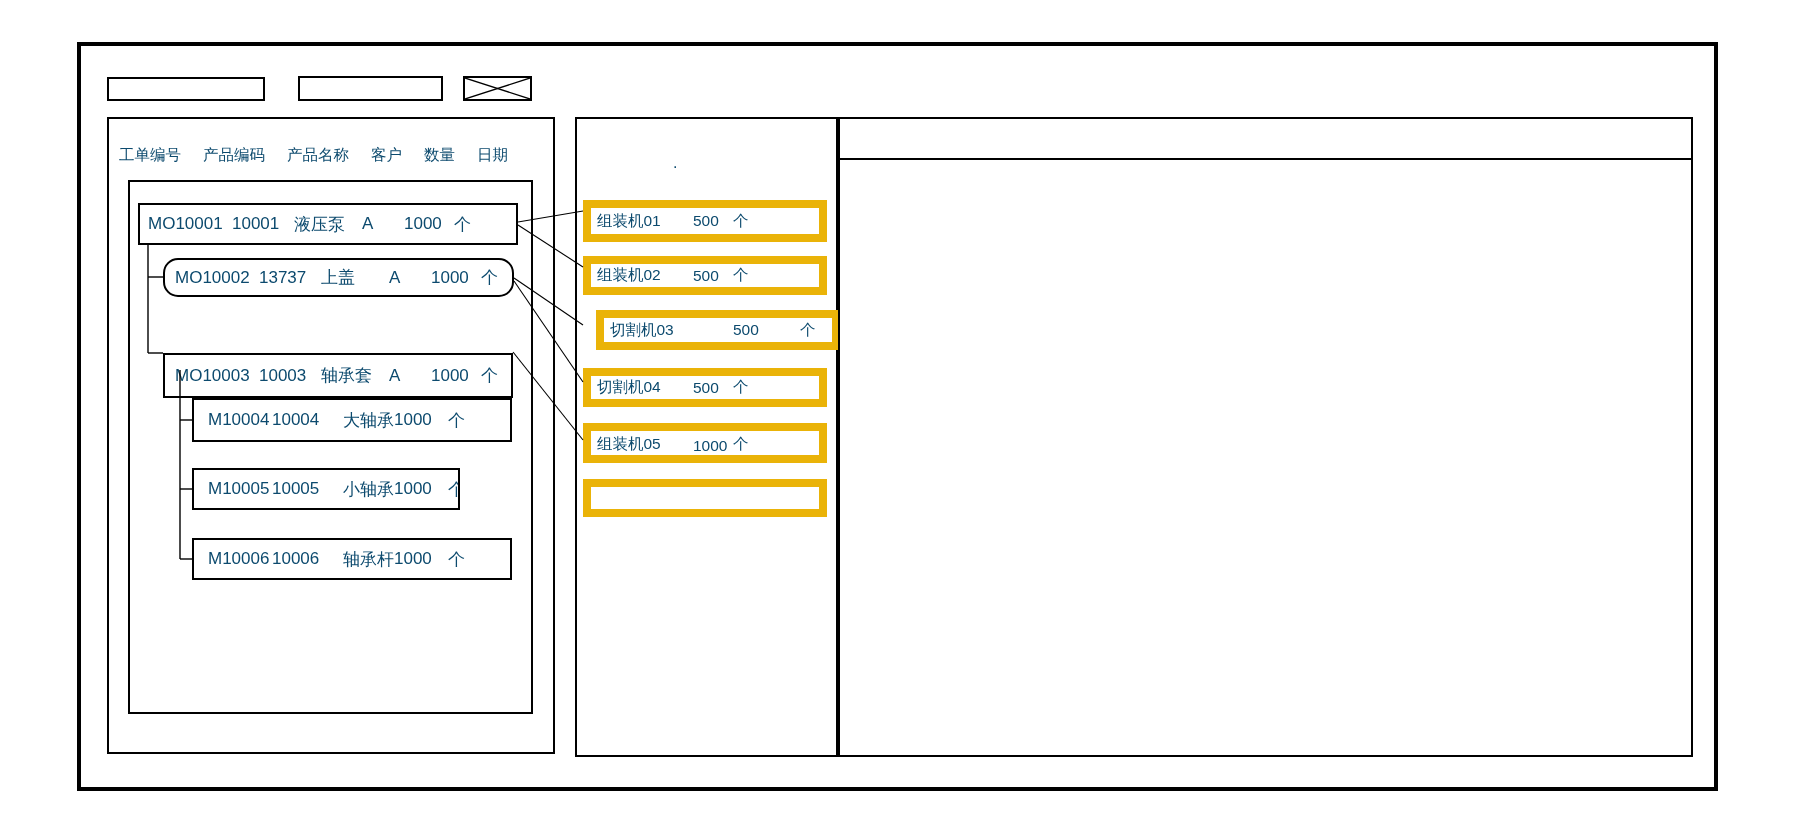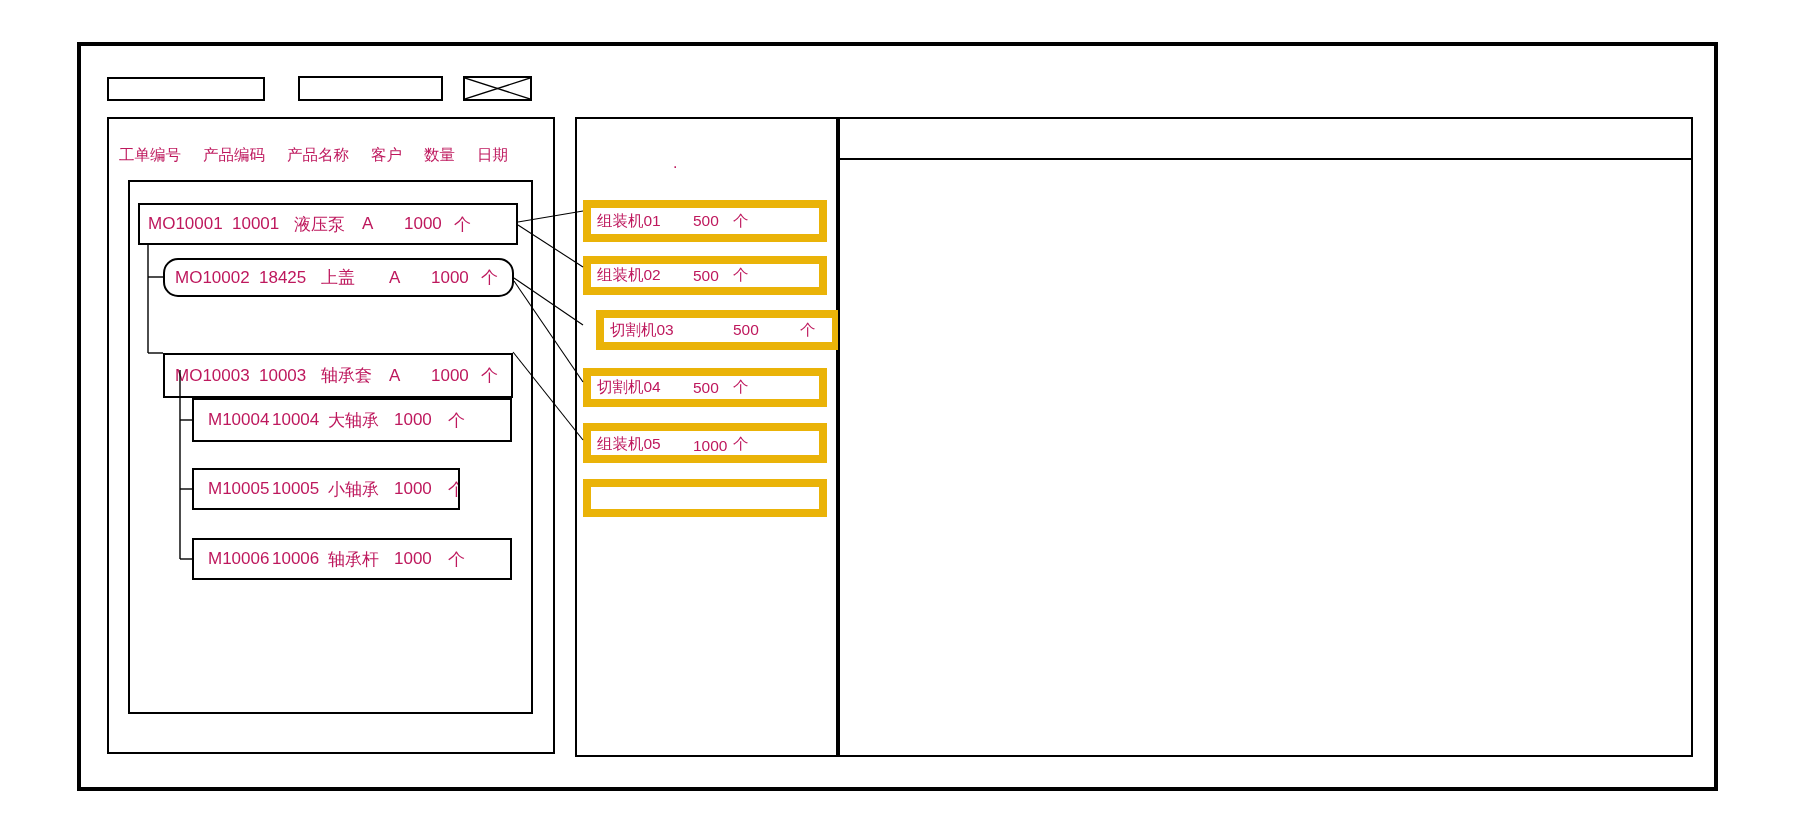--- a/index.html
+++ b/index.html
@@ -1,17 +1,17 @@
 <!DOCTYPE html>
 <html><head>
 <meta charset="utf-8">
 <style>
   html,body{margin:0;padding:0;background:#ffffff;}
   .canvas{position:relative;width:1819px;height:833px;background:#ffffff;
-          font-family:"Liberation Sans","DejaVu Sans",sans-serif;color:#be185d;overflow:hidden;}
+          font-family:"Liberation Sans","DejaVu Sans",sans-serif;color:#0c4a6e;overflow:hidden;}
   .abs{position:absolute;box-sizing:border-box;}
   .frame{left:77px;top:42px;width:1641px;height:749px;border:4px solid #000;}
   .tbox{border:2px solid #000;background:#fff;}
   .tb1{left:107px;top:77px;width:158px;height:24px;}
   .tb2{left:298px;top:76px;width:145px;height:25px;}
   .xbox{left:463px;top:76px;width:69px;height:25px;border:2px solid #000;}
   .xbox svg{display:block;width:100%;height:100%;}
   .left-panel{left:107px;top:117px;width:448px;height:637px;border:2px solid #000;}
   .header-row{left:119px;top:144px;height:22px;display:flex;gap:22px;align-items:center;
               font-size:15.5px;white-space:nowrap;}
@@ -20,21 +20,21 @@
         font-size:17px;white-space:nowrap;overflow:hidden;}
   .node span{display:inline-block;flex:0 0 auto;}
   .n0{left:138px;top:203px;width:380px;height:42px;padding-left:8px;}
   .n1{left:163px;top:258px;width:351px;height:39px;padding-left:10px;border-radius:15px;}
   .n2{left:163px;top:325px;width:350px;height:45px;padding-left:10px;margin-top:28px;}
   .n3{left:192px;top:398px;width:320px;height:44px;padding-left:14px;}
   .n4{left:192px;top:468px;width:268px;height:42px;padding-left:14px;}
   .n5{left:192px;top:538px;width:320px;height:42px;padding-left:14px;}
   .c-order{width:84px;} .c-code{width:62px;} .c-name{width:68px;}
   .c-cust{width:42px;}  .c-qty{width:50px;}
-  .m-order{width:64px;} .m-code{width:56px;} .m-name{width:66px;} .m-qty{width:54px;}
+  .m-order{width:64px;} .m-code{width:56px;} .m-name{width:66px;text-align:right;} .m-qty{width:54px;}
   .middle-panel{left:575px;top:117px;width:263px;height:640px;border:2px solid #000;}
   .dot{left:673px;top:158px;width:8px;height:10px;font-size:16px;line-height:10px;}
   .machine{border:8px solid #eab308;background:#fff;display:flex;align-items:center;
            font-size:15.5px;white-space:nowrap;padding-left:6px;overflow:hidden;}
   .machine span{display:inline-block;flex:0 0 auto;}
   .mc-name{width:96px;} .mc-qty{width:40px;}
   .m0{left:583px;top:200px;width:244px;height:42px;}
   .m1{left:583px;top:256px;width:244px;height:39px;}
   .m2{left:596px;top:310px;width:244px;height:40px;gap:27px;}
   .m3{left:583px;top:368px;width:244px;height:39px;}
@@ -78,21 +78,21 @@
     <span class="c-order">MO10001</span>
     <span class="c-code">10001</span>
     <span class="c-name">液压泵</span>
     <span class="c-cust">A</span>
     <span class="c-qty">1000</span>
     <span>个</span>
   </div>
 
   <div class="abs node n1">
     <span class="c-order">MO10002</span>
-    <span class="c-code">18425</span>
+    <span class="c-code">13737</span>
     <span class="c-name">上盖</span>
     <span class="c-cust">A</span>
     <span class="c-qty">1000</span>
     <span>个</span>
   </div>
 
   <div class="abs node n2">
     <span class="c-order">MO10003</span>
     <span class="c-code">10003</span>
     <span class="c-name">轴承套</span>

